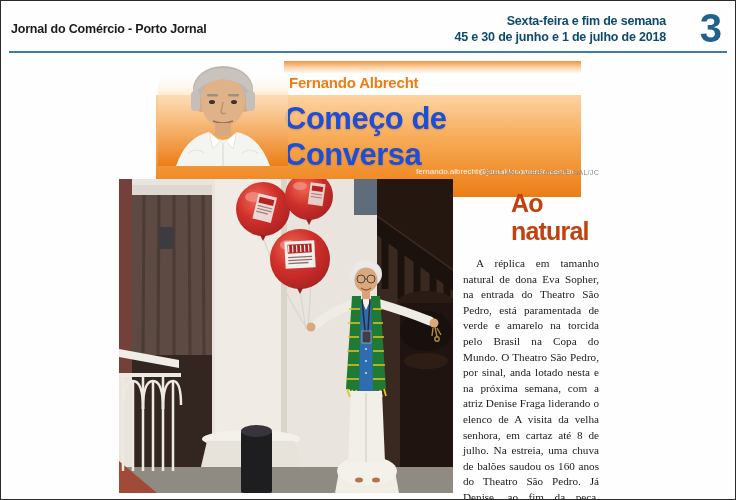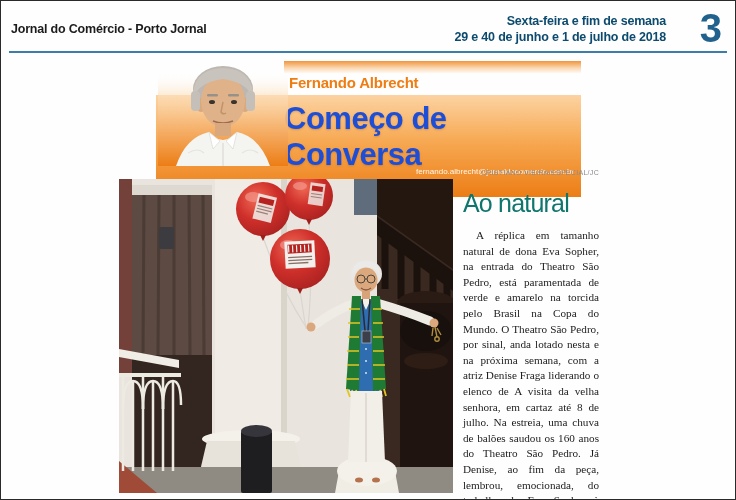--- a/index.html
+++ b/index.html
@@ -52,38 +52,38 @@
   
   .credit {
     position:absolute; left:380px; top:168px; width:218px; text-align:right;
     font-size:7px; color:#8a8a8a; letter-spacing:0.3px;
   }
   .photo { position:absolute; left:118px; top:178px; width:334px; height:314px; }
   
   .article { position:absolute; left:462px; top:188px; width:136px; }
   .headline {
     font-family:"Liberation Sans", sans-serif;
-    font-size:25px; font-weight:400; color:#0f766e; letter-spacing:-0.8px; line-height:28px;
+    font-size:25px; font-weight:700; color:#c2410c; letter-spacing:-0.8px; line-height:28px;margin-left:48px;
   }
   .body-text {
     margin-top:11px;
     font-family:"Liberation Serif", serif;
     font-size:11.2px; line-height:15.6px; color:#1b1b1b;
     text-align:justify; text-indent:13px;
   }
 </style>
 </head>
 <body>
 
 <div class="page">
 
   <div class="masthead">Jornal do Comércio - Porto Jornal</div>
   <div class="edition">
     <div>Sexta-feira e fim de semana</div>
-    <div>29 e 40 de junho e 1 de julho de 2018</div>
+    <div>45 e 30 de junho e 1 de julho de 2018</div>
   </div>
   <div class="page-number">3</div>
   <div class="header-rule"></div>
 
   <div class="banner">
     <div class="strip"></div>
     <div class="author">Fernando Albrecht</div>
     <div class="band"></div>
     <div class="band-title">Começo de Conversa</div>
     <div class="band-email">fernando.albrecht@jornaldocomercio.com.br</div>

